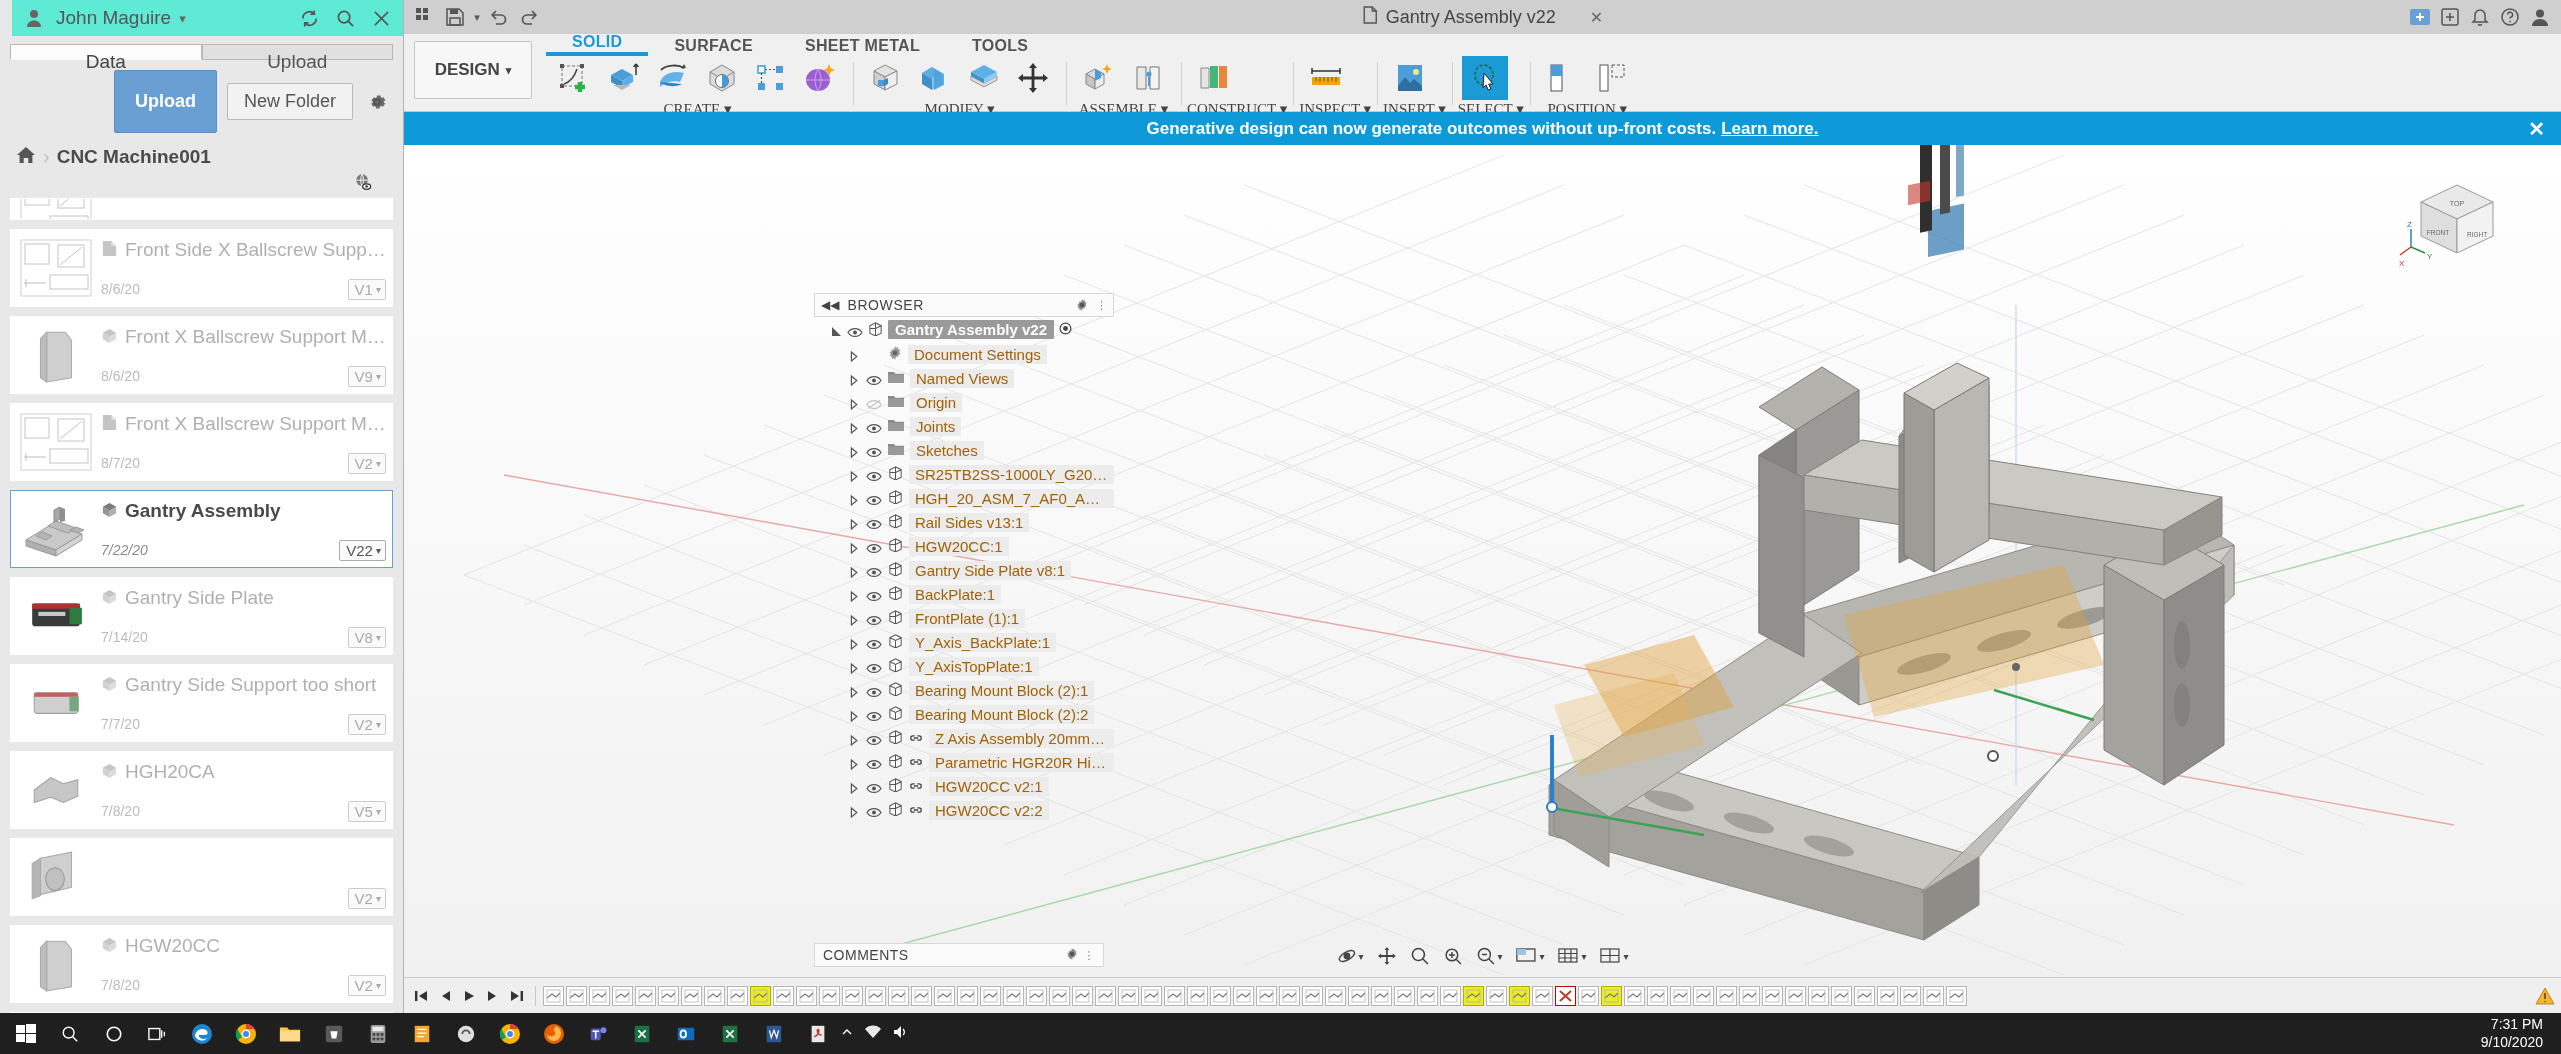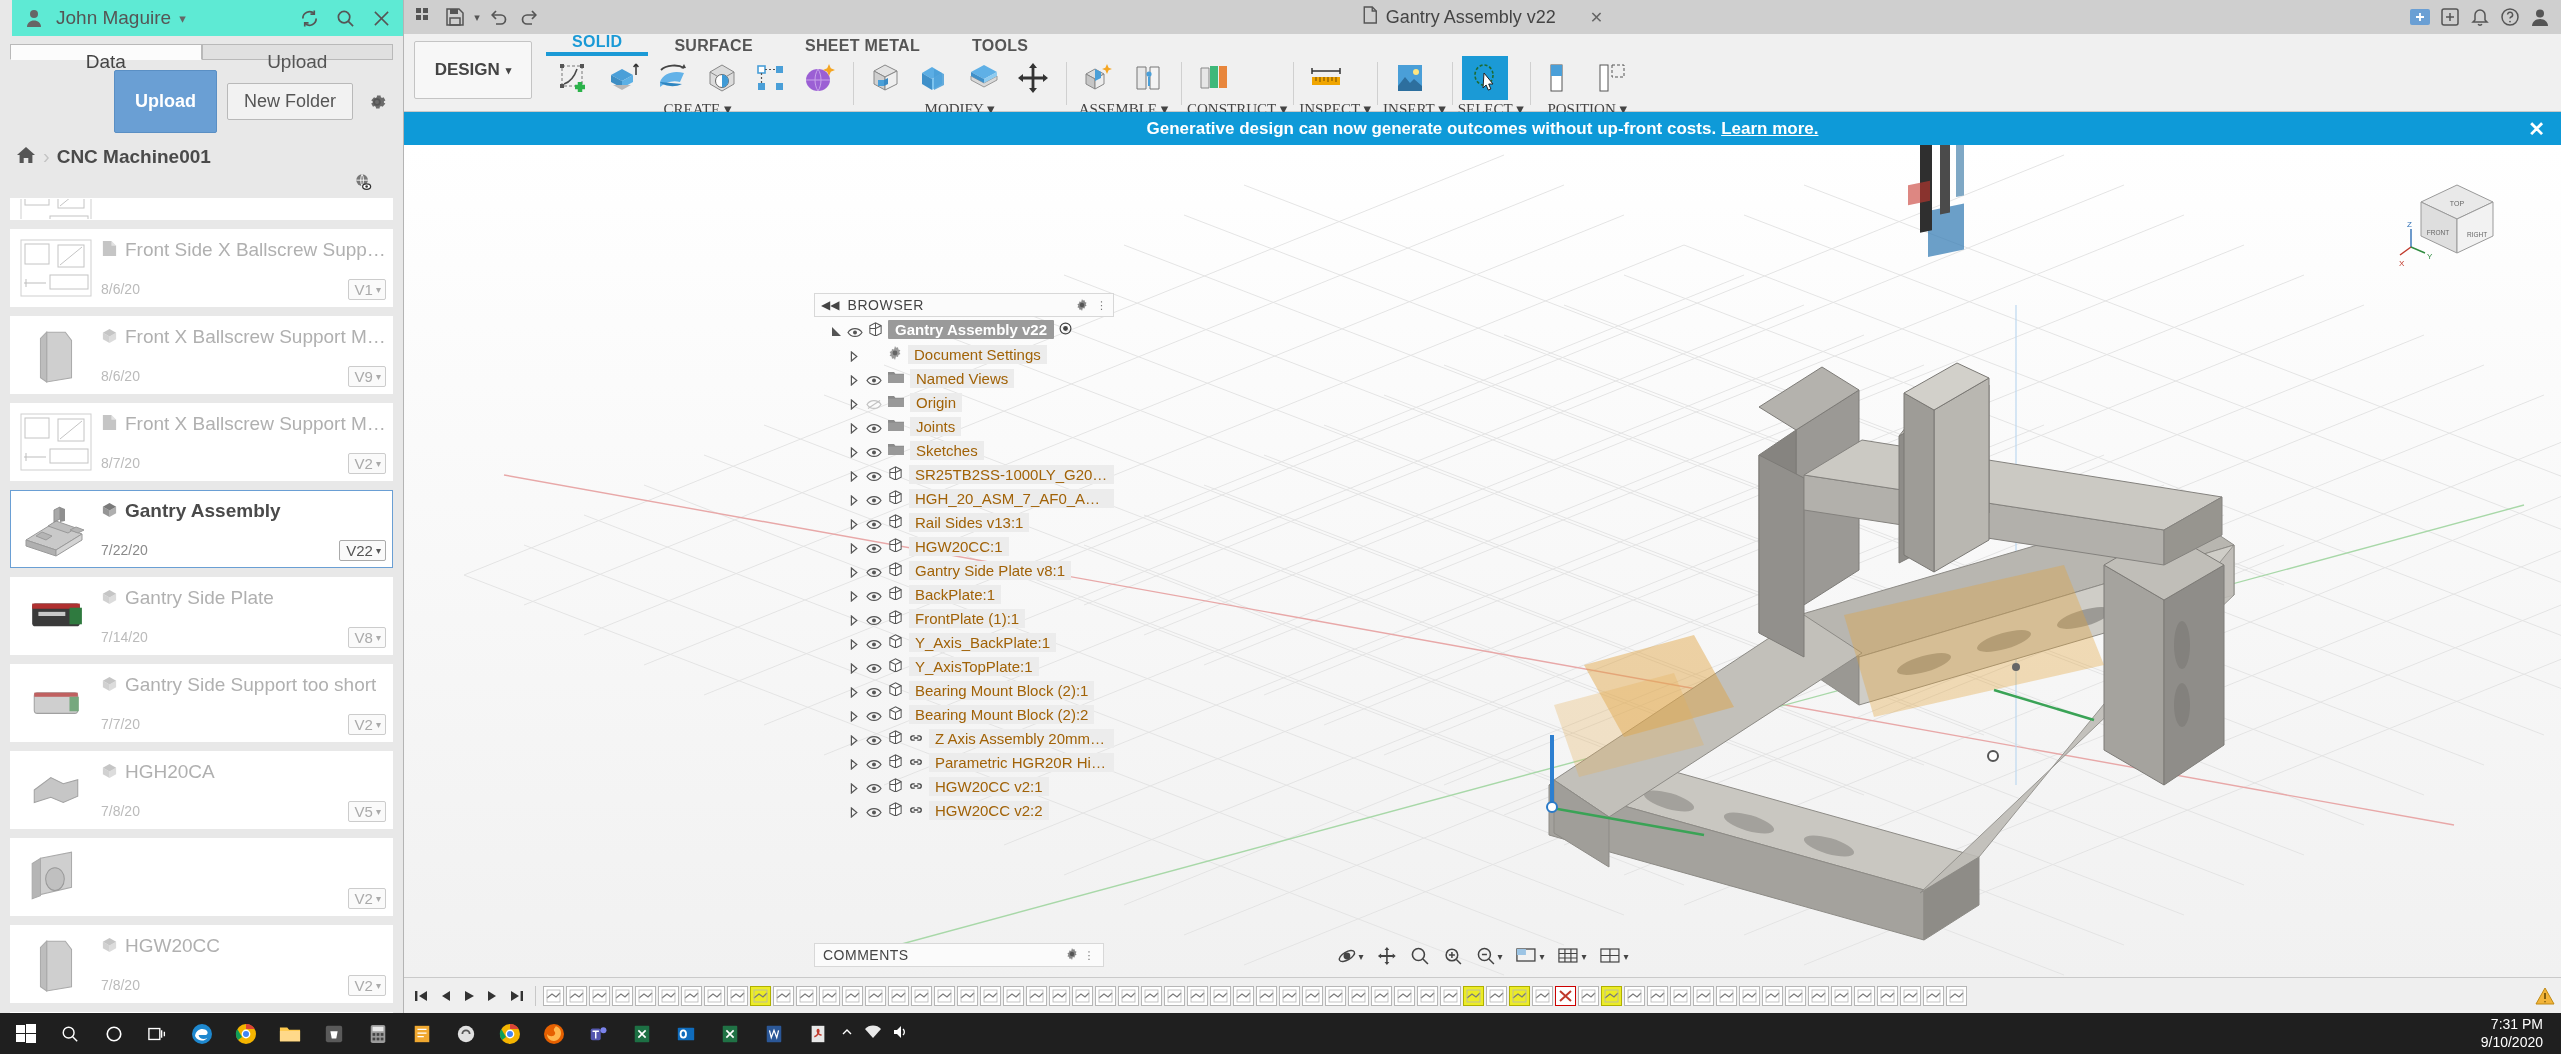--- a/index.html
+++ b/index.html
@@ -66,21 +66,21 @@
     align-items: center; justify-content: center; overflow: hidden;
   }
   .f-meta { flex: 1; min-width: 0; padding-left: 6px; }
   .f-title-row { display: flex; align-items: center; gap: 7px; }
   .f-title {
     font-size: 19px; color: #b0b0b0; white-space: nowrap;
     overflow: hidden; text-overflow: ellipsis;
   }
   .file-row.selected .f-title { color: #4a4a4a; font-weight: bold; }
   .f-date { font-size: 14px; color: #bbb; margin-top: 20px; }
-  .file-row.selected .f-date { color: #8a8a8a; }
+  .file-row.selected .f-date { color: #8a8a8a; font-style: italic; }
   .ver-badge {
     position: absolute; right: 6px; bottom: 6px; font-size: 15px; color: #aaa;
     border: 1px solid #ccc; background: #fafafa; padding: 1px 4px 1px 6px;
     display: flex; align-items: center; gap: 3px; border-radius: 2px; text-align: center;
   }
   .file-row.selected .ver-badge { color: #555; border-color: #aaa; }
   .partial-row { height: 22px; overflow: hidden; }
 
   
   #topbar {

